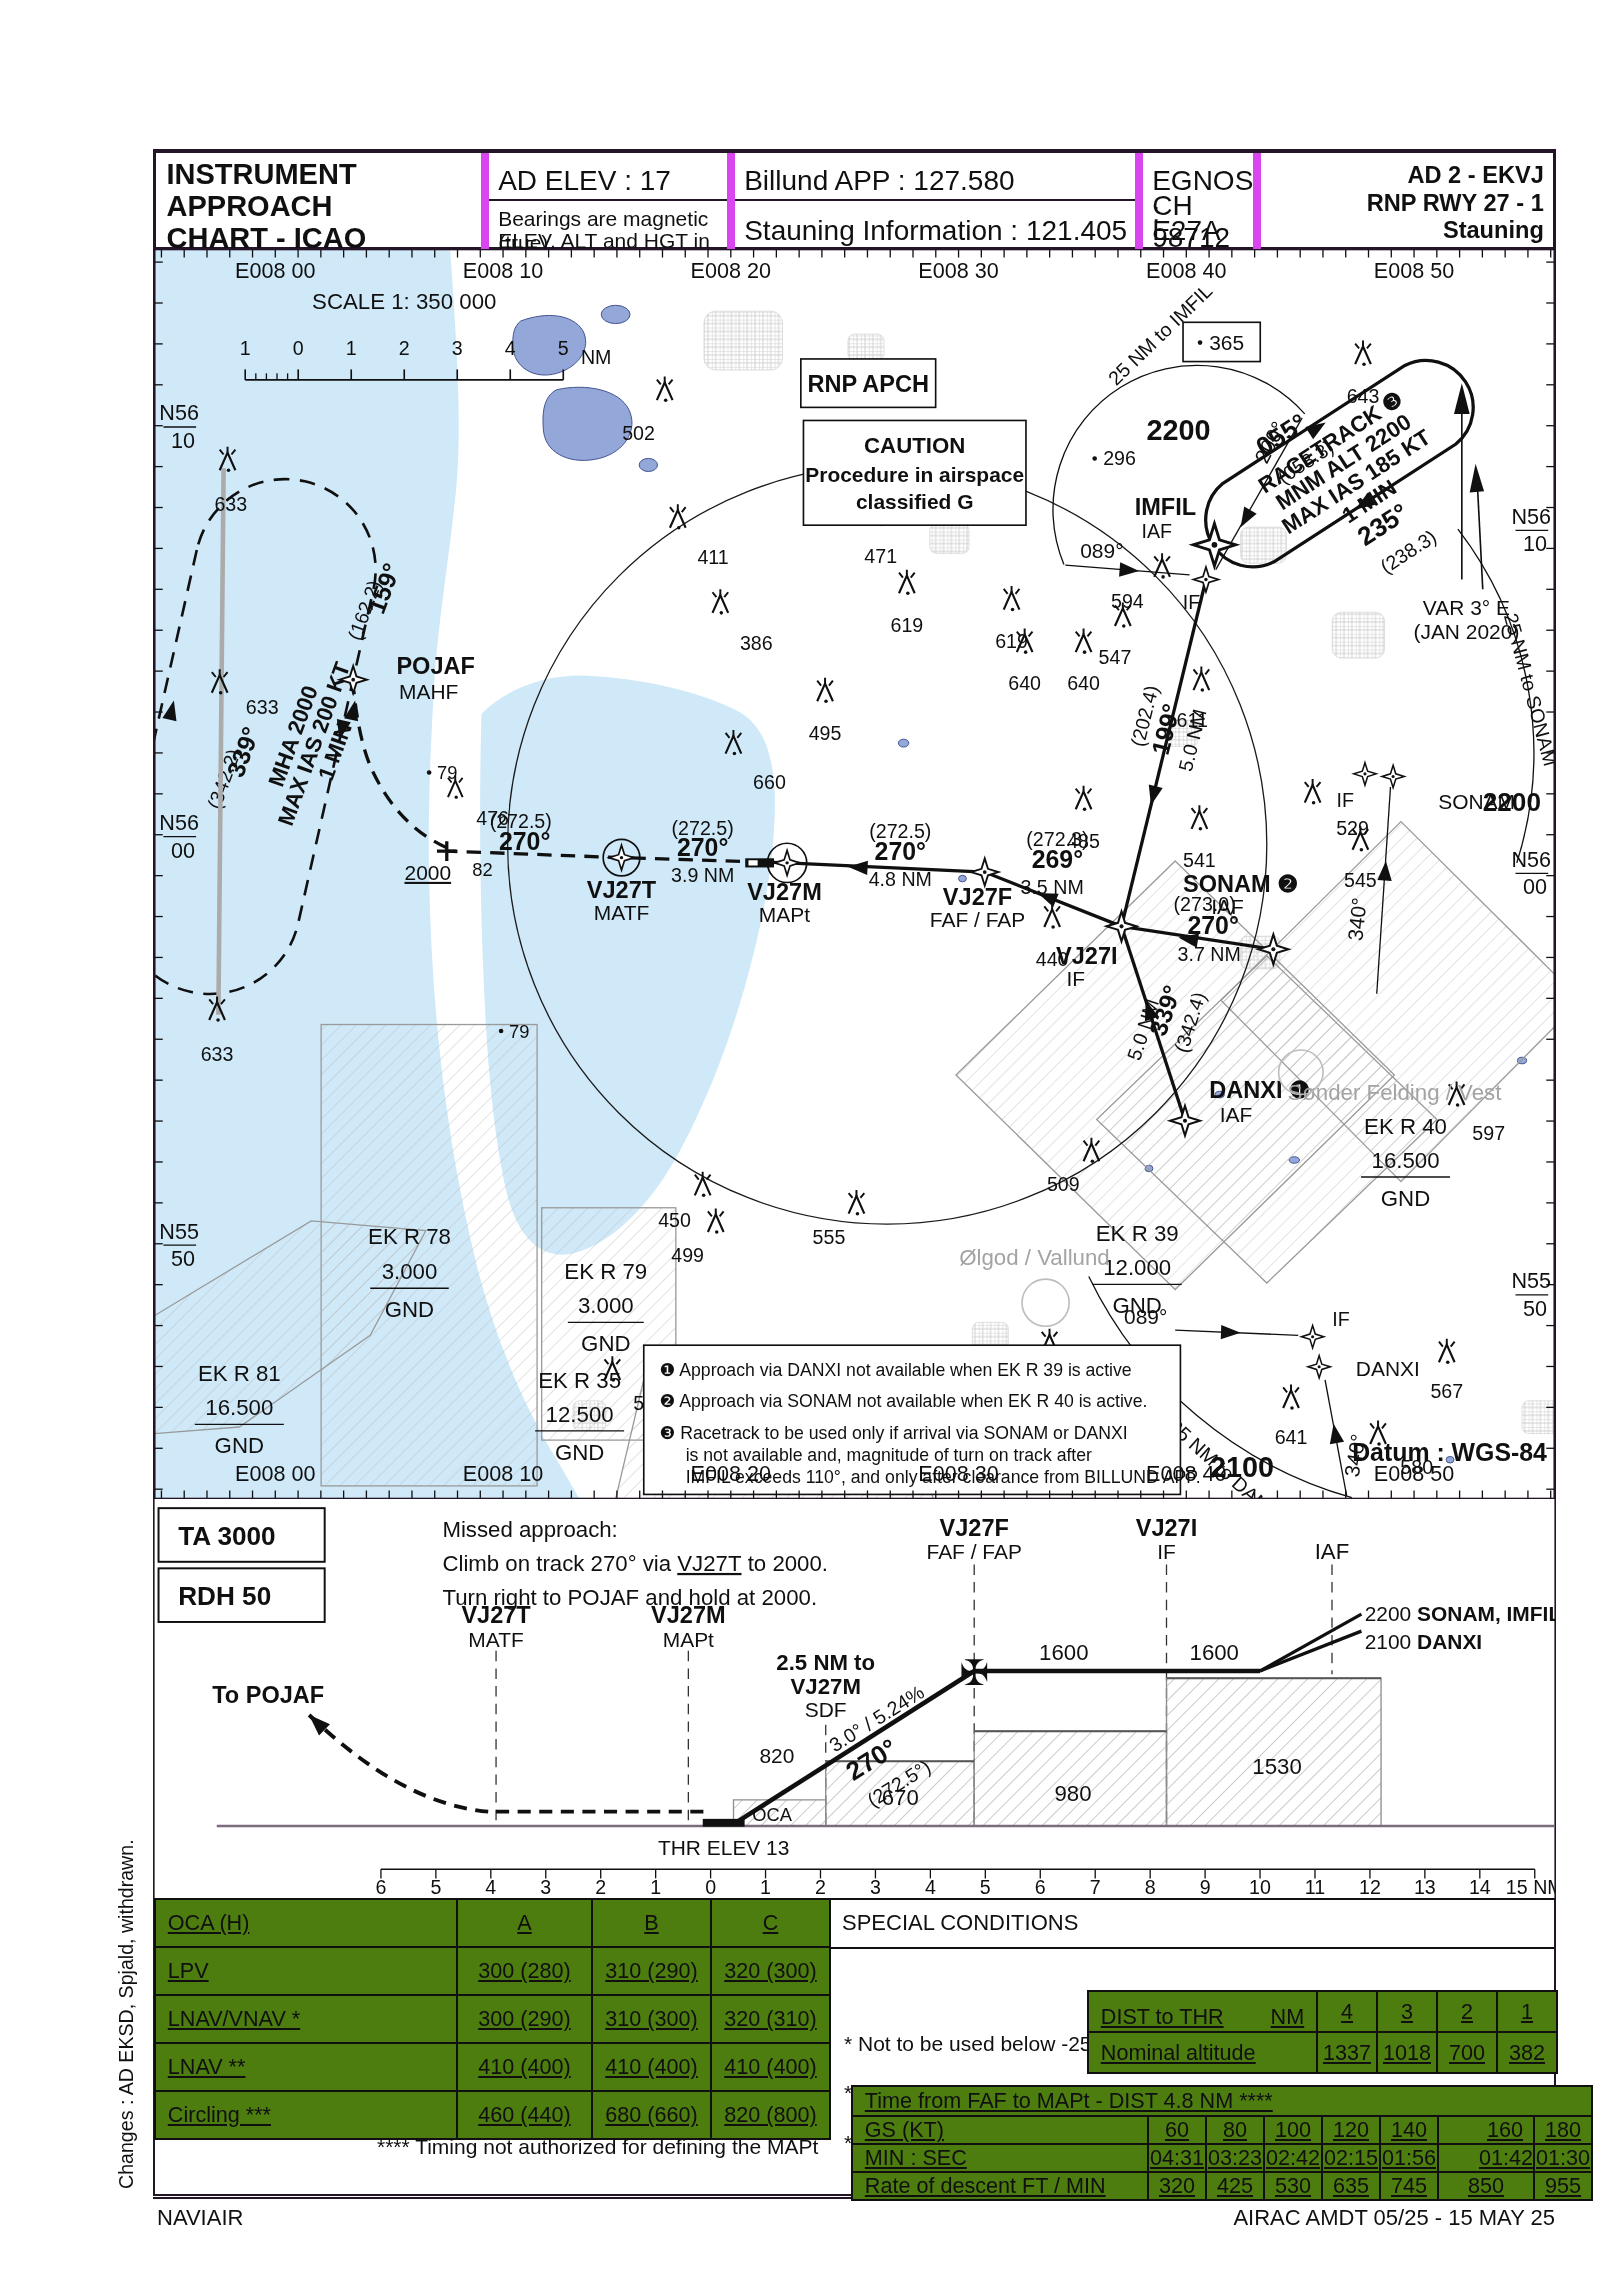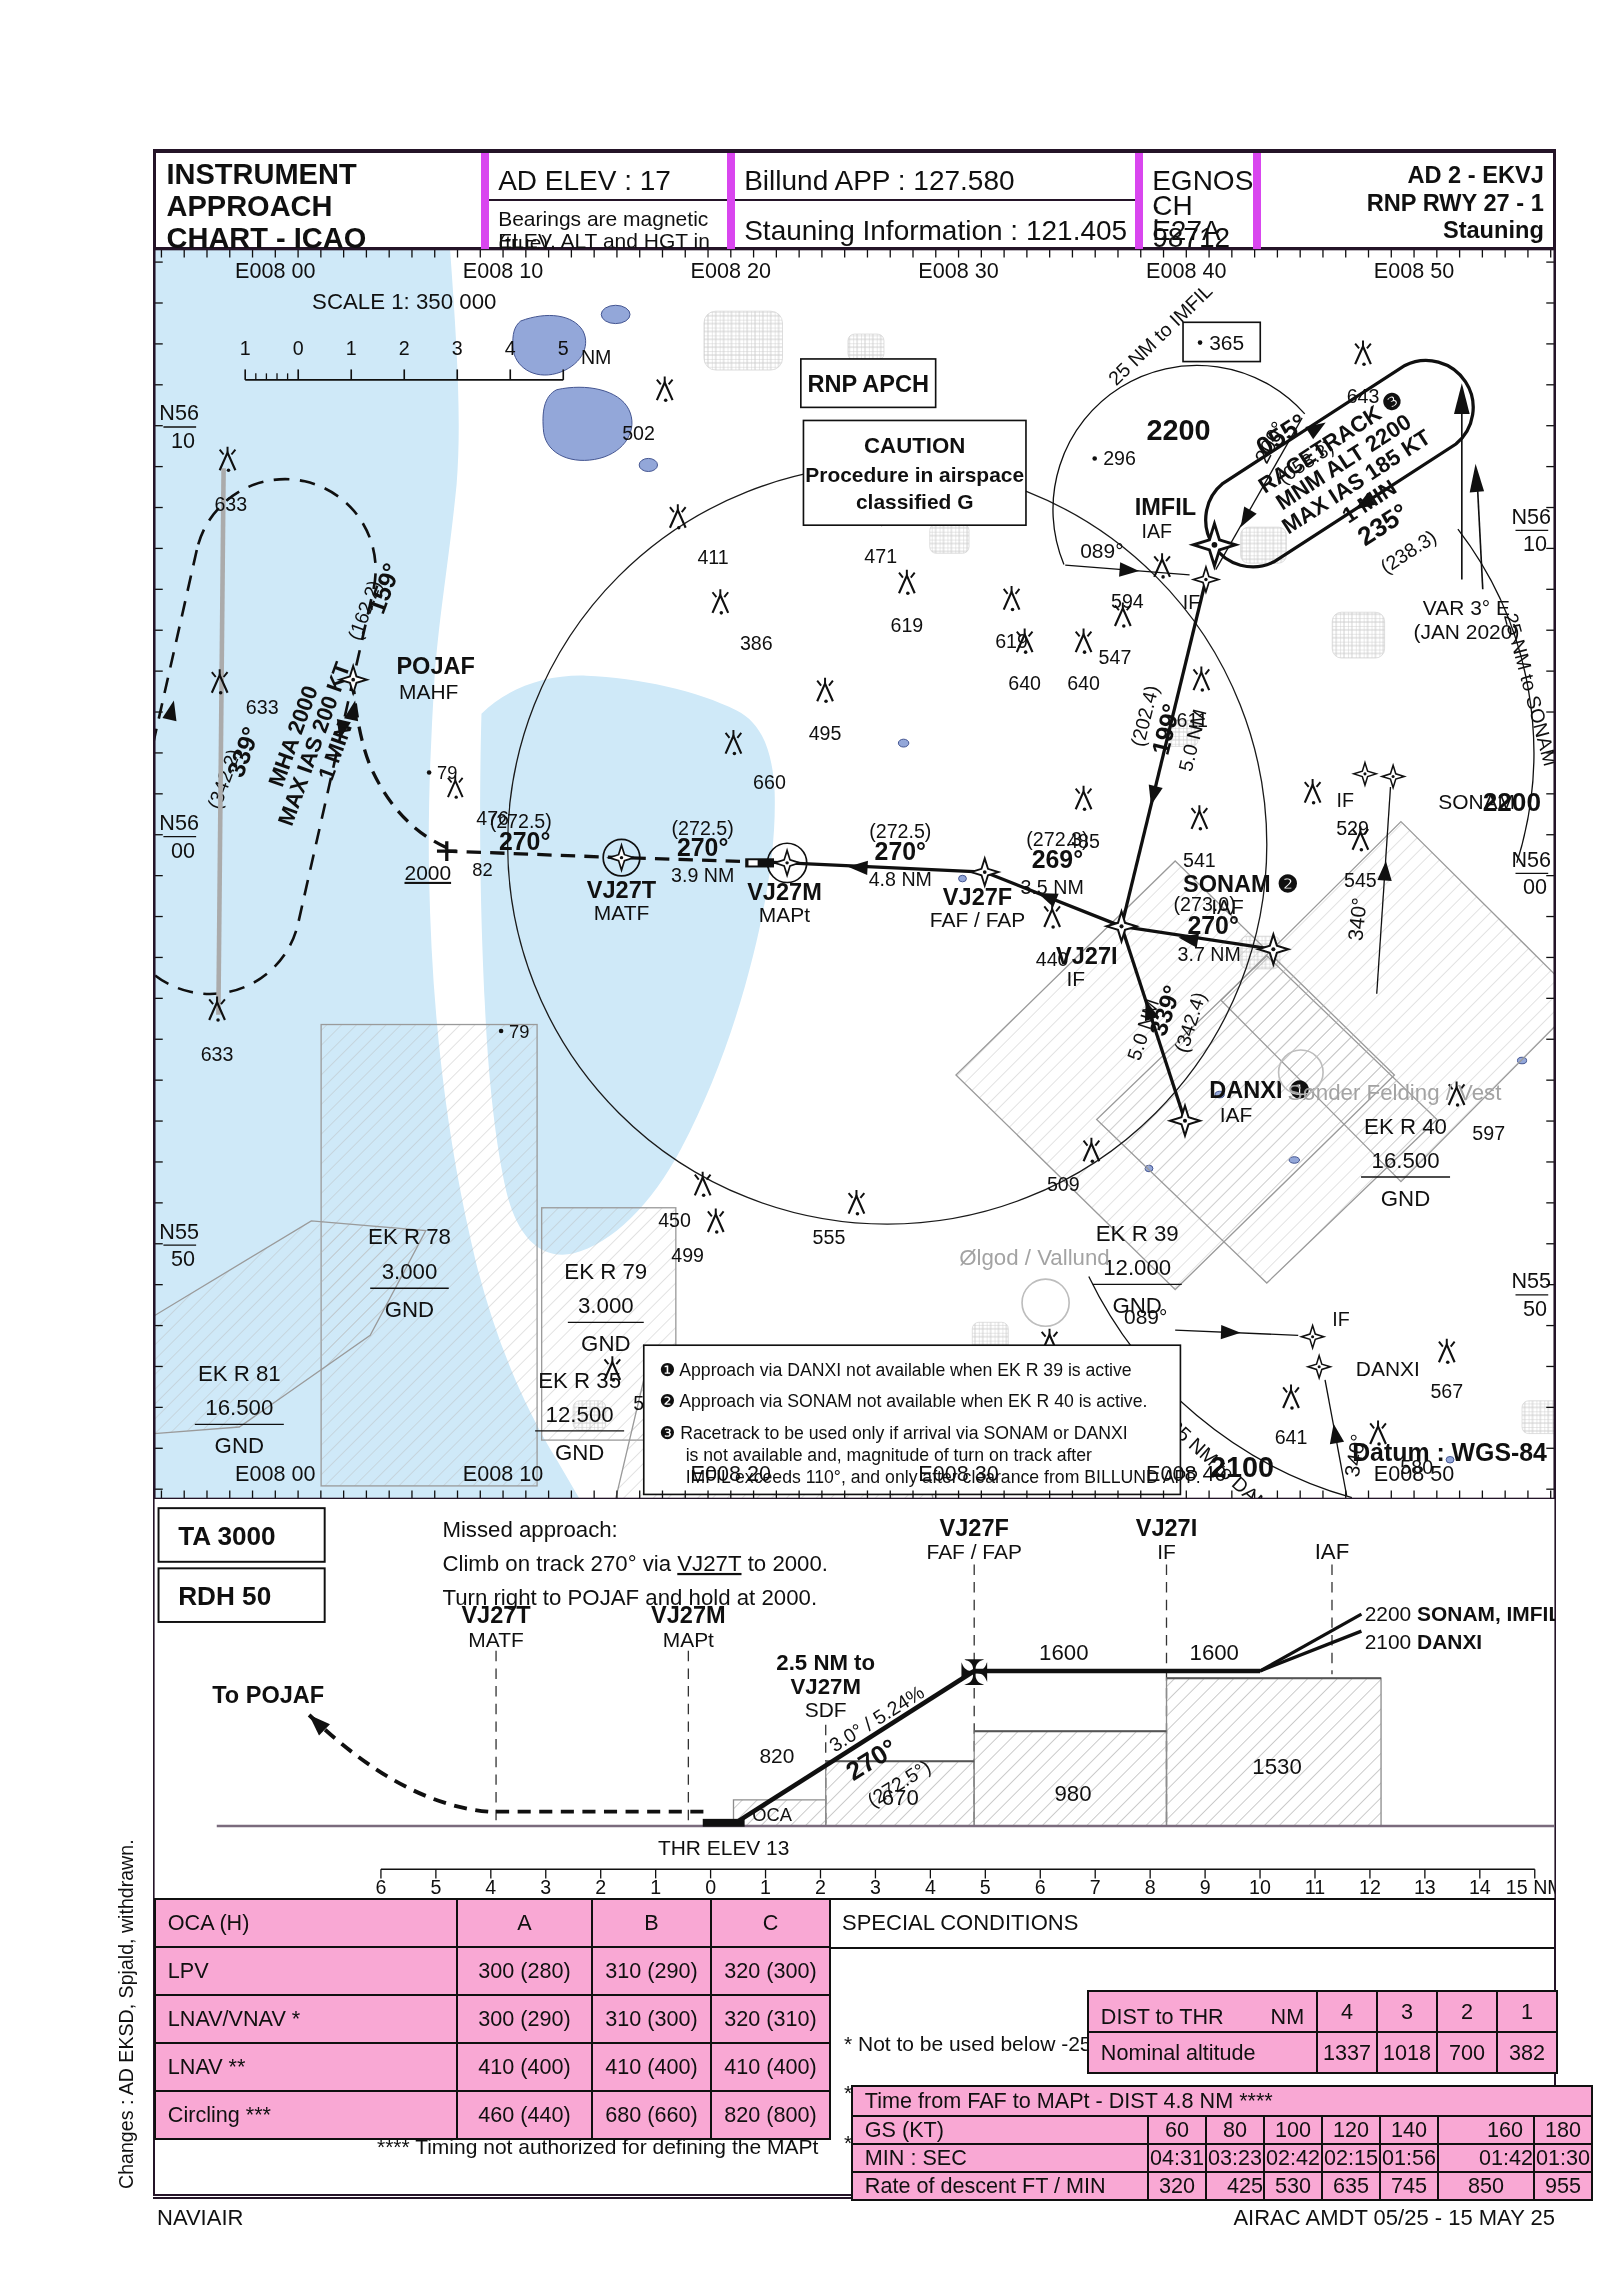--- a/index.html
+++ b/index.html
@@ -27,21 +27,21 @@
   .b38{font-size:38px;font-weight:bold;}
   .b40{font-size:40px;font-weight:bold;}
   .b44{font-size:44px;font-weight:bold;}
   .mid{text-anchor:middle;}
   .end{text-anchor:end;}
   .gray{fill:#a3a3a3;}
   .geo{font-size:33px;}
   .undl{text-decoration:underline;}
   
   table{border-collapse:collapse;font-size:21.6px;color:#101010;}
-  .tb td{border:2px solid #101010;padding:0 11.8px;height:48px;box-sizing:border-box;background:#f9a8d4;}
+  .tb td{border:2px solid #101010;padding:0 11.8px;height:48px;box-sizing:border-box;background:#4d7c0f;text-decoration:underline;}
   .tb .ctr{text-align:center;padding:0;}
   .tbl4{border:2.6px solid #101010;}
   .notes-line{position:absolute;font-size:21px;}
   .vtext{transform-origin:0 0;transform:rotate(-90deg);font-size:19.6px;white-space:nowrap;}
   .ftr{font-size:22px;}
 </style>
 </head>
 <body>
 
 <div class="page">
@@ -896,21 +896,21 @@
       <td class="ctr" style="height:26px;">03:23</td>
       <td class="ctr" style="height:26px;">02:42</td>
       <td class="ctr" style="height:26px;">02:15</td>
       <td class="ctr" style="height:26px;">01:56</td>
       <td class="ctr" style="height:26px;padding-left:40px;">01:42</td>
       <td class="ctr" style="height:26px;">01:30</td>
     </tr>
     <tr>
       <td style="height:26px;">Rate of descent FT / MIN</td>
       <td class="ctr" style="height:26px;">320</td>
-      <td class="ctr" style="height:26px;text-align:right;">425</td>
+      <td class="ctr" style="height:26px;">425</td>
       <td class="ctr" style="height:26px;">530</td>
       <td class="ctr" style="height:26px;">635</td>
       <td class="ctr" style="height:26px;">745</td>
       <td class="ctr" style="height:26px;">850</td>
       <td class="ctr" style="height:26px;">955</td>
     </tr>
   </tbody>
     </table>
 
   <div class="notes-line" style="left:377px;top:2135px;font-size:21px;">**** Timing not authorized for defining the MAPt</div>

